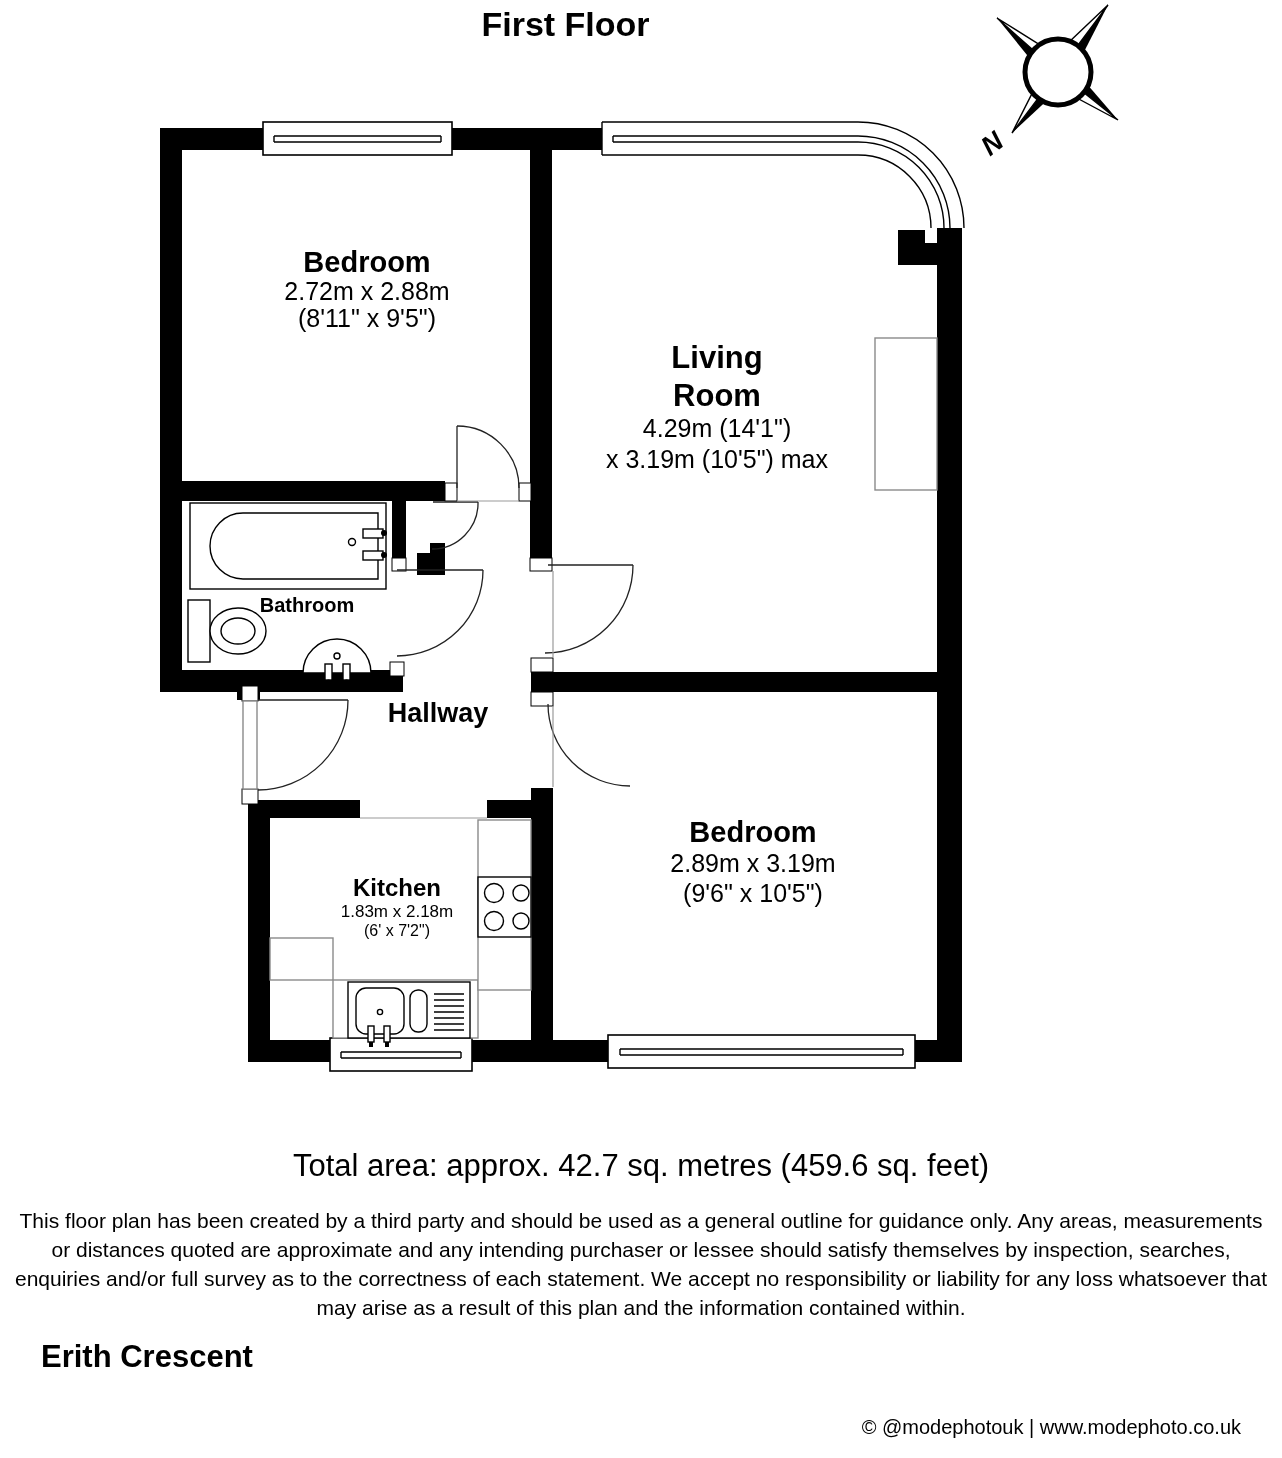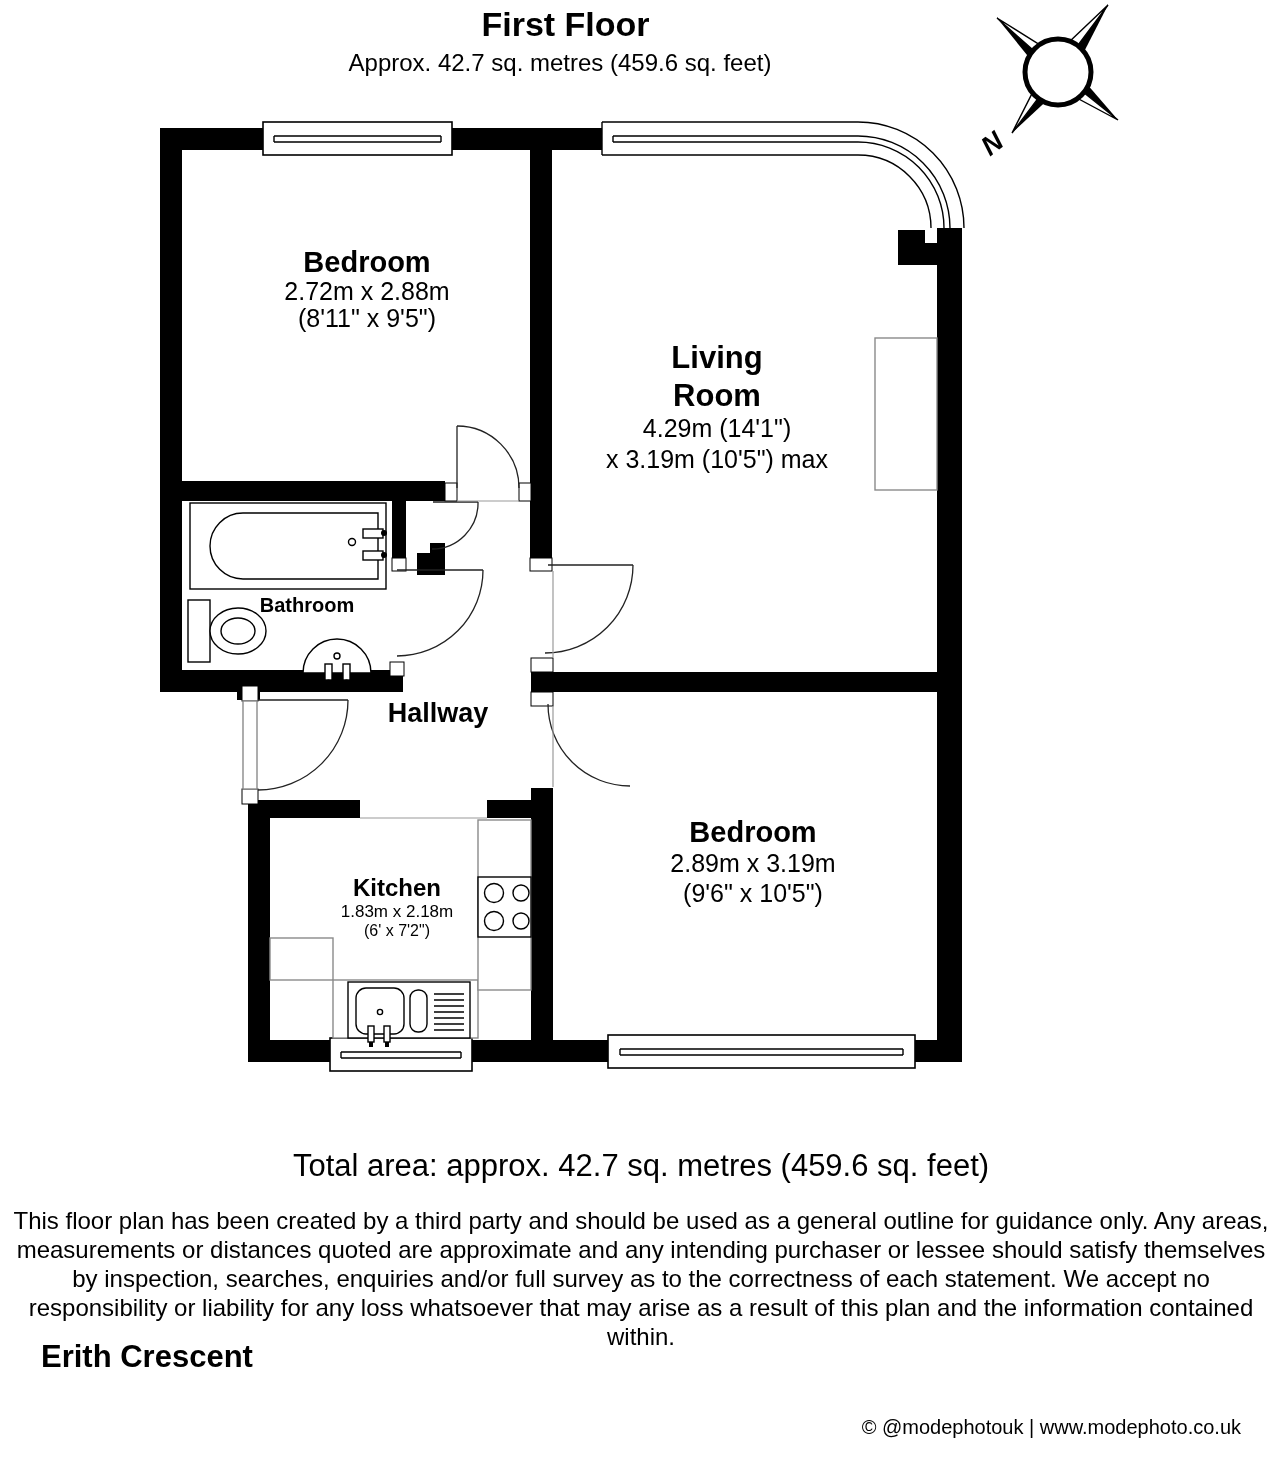--- a/index.html
+++ b/index.html
@@ -13,30 +13,29 @@
   .jamb{fill:#fff;stroke:#000;stroke-width:1;}
   .win{fill:#fff;stroke:#000;stroke-width:1.6;}
   .winline{stroke:#000;stroke-width:1.4;fill:none;}
   .door{stroke:#222;stroke-width:1.3;fill:none;}
   .thr{stroke:#9a9a9a;stroke-width:1.2;fill:none;}
   .fix{fill:#fff;stroke:#000;stroke-width:1.4;}
   .fixg{fill:#fff;stroke:#8a8a8a;stroke-width:1.4;}
   .roomname{font-family:"Liberation Sans",sans-serif;font-weight:bold;fill:#000;}
   .roomdim{font-family:"Liberation Sans",sans-serif;fill:#000;}
   #total{left:0;top:1148px;width:1282px;text-align:center;font-size:31px;}
-  #disclaimer{left:8px;top:1206px;width:1266px;text-align:center;font-size:24px;line-height:29px;}
+  #disclaimer{left:8px;top:1206px;width:1266px;text-align:center;font-size:21px;line-height:29px;}
   #credits{left:41px;top:1413px;width:1200px;text-align:right;font-size:20px;line-height:29px;}
   #address{left:41px;top:1339px;width:1200px;font-size:31px;font-weight:bold;}
 </style>
 </head>
 <body>
 
 <div class="abs" id="header">
   <div class="title">First Floor</div>
-  <div class="subtitle">Approx. 42.7 sq. metres (459.6 sq. feet)</div>
 </div>
 
 <svg class="abs" id="plan-svg" viewBox="0 0 1282 1458" xmlns="http://www.w3.org/2000/svg">
 
   <g>
     <rect class="wall" x="160" y="128" width="105" height="22"></rect>
     <rect class="wall" x="450" y="128" width="152" height="22"></rect>
     <rect class="wall" x="160" y="128" width="22" height="564"></rect>
     <rect class="wall" x="530" y="150" width="22" height="408"></rect>
     <rect class="wall" x="898" y="230" width="27" height="35"></rect>

